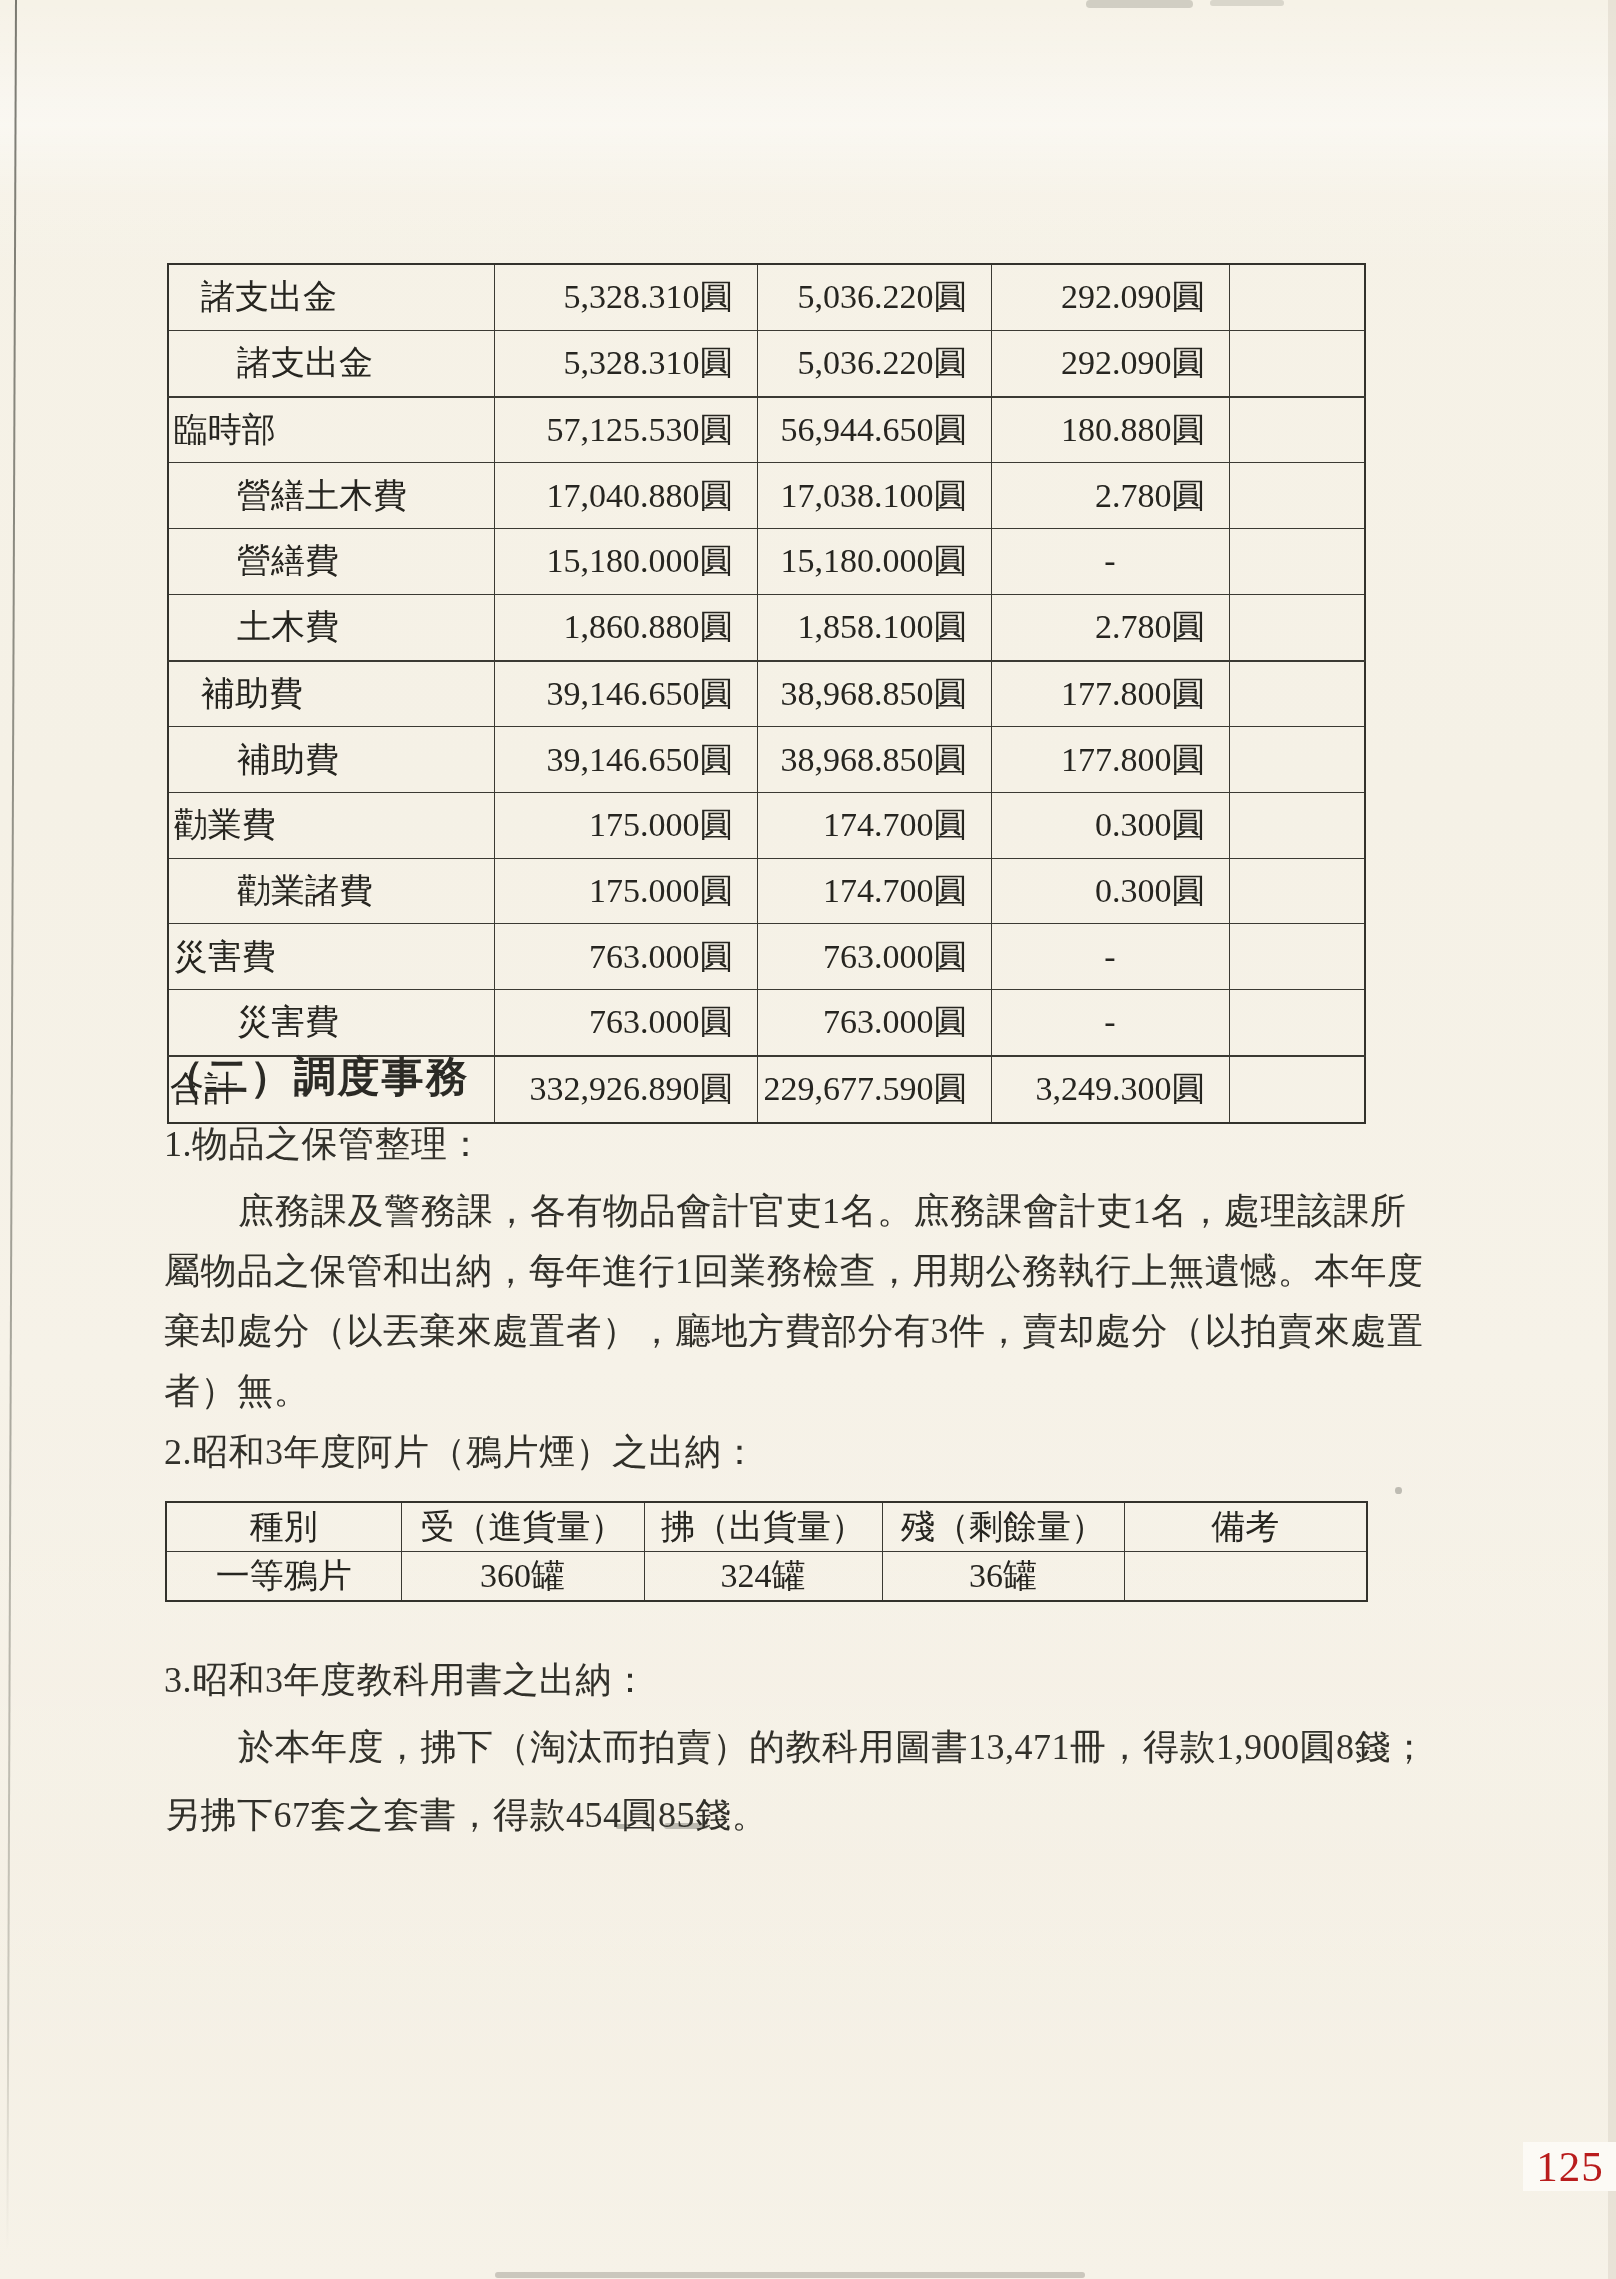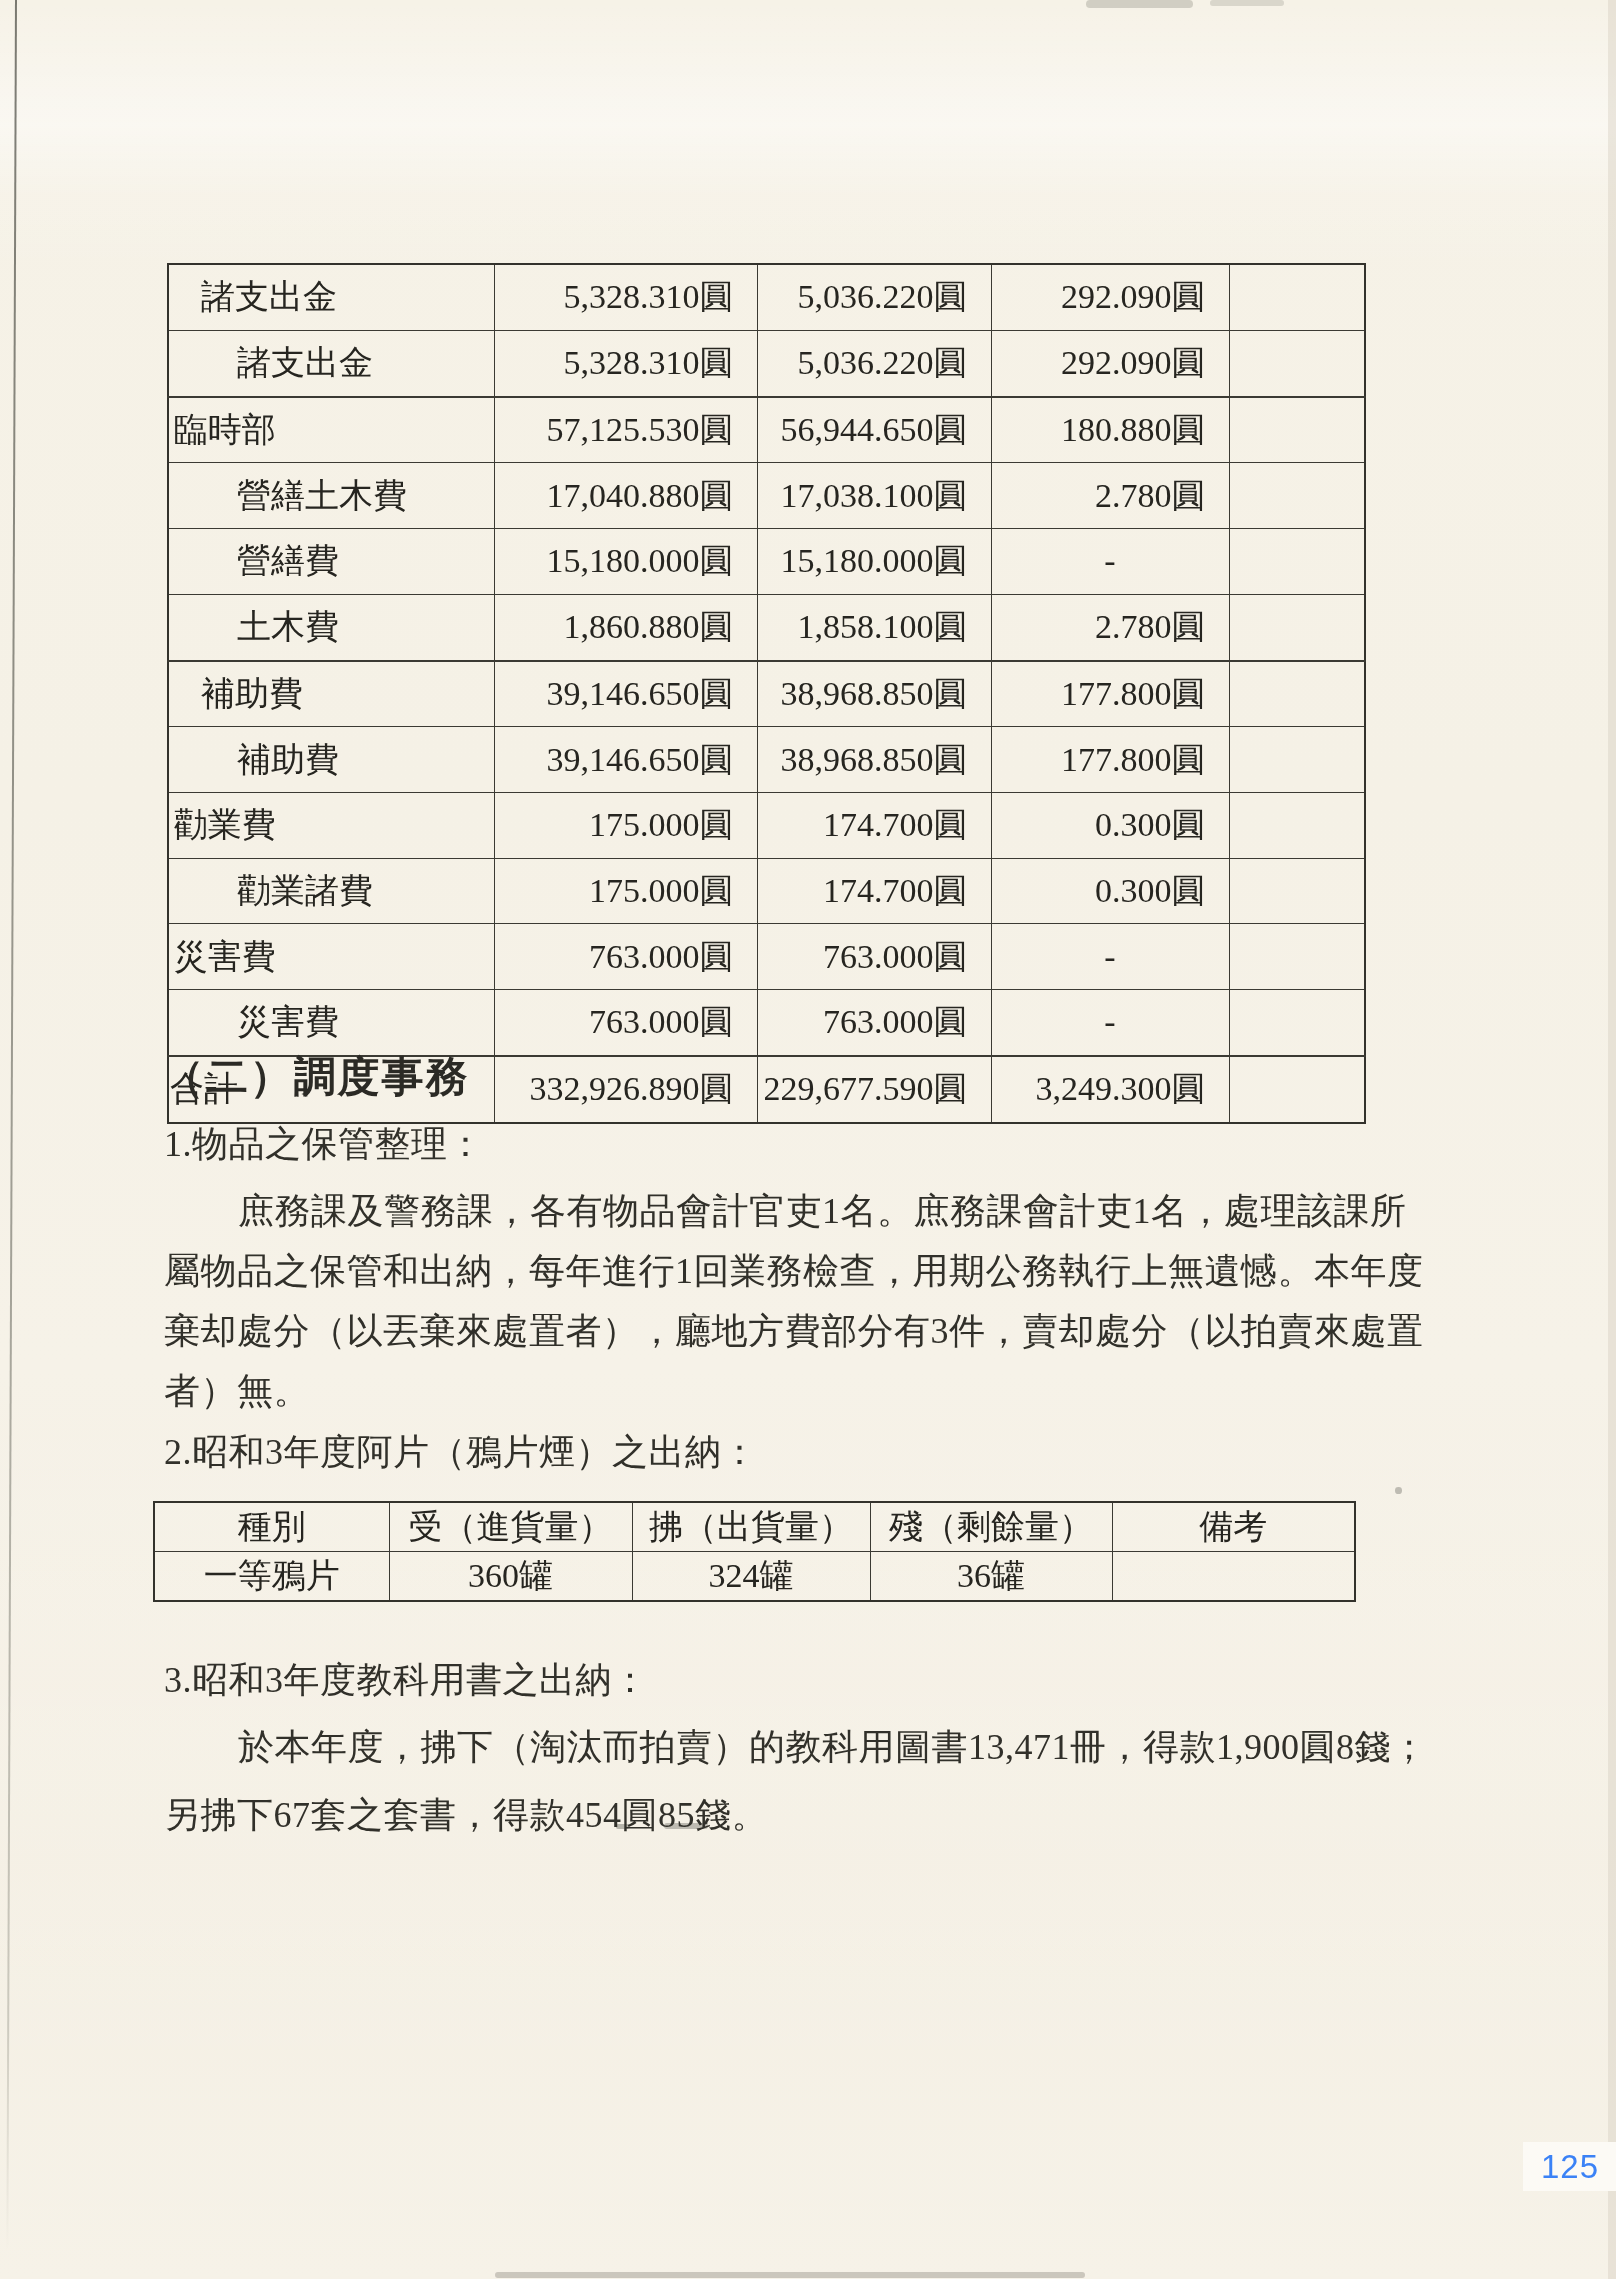--- a/index.html
+++ b/index.html
@@ -30,36 +30,36 @@
   .smudge-b{position:absolute;left:1210px;top:0;width:74px;height:5.7px;border-radius:2.9px;background:rgba(115,115,104,0.22);}
   .dot-a{position:absolute;left:1395px;top:1487px;width:6.7px;height:6.7px;border-radius:50%;background:rgba(100,100,92,0.38);}
   .mark-a{position:absolute;left:616px;top:1824px;width:13.3px;height:4.8px;border-radius:1.9px;background:rgba(108,108,100,0.45);}
   .mark-b{position:absolute;left:664px;top:1823px;width:44px;height:5.7px;border-radius:2.9px;background:rgba(108,108,100,0.40);}
   .bottom-smear{position:absolute;left:495px;top:2272px;width:590px;height:5.7px;border-radius:2.9px;background:rgba(150,147,138,0.45);}
   .right-edge{position:absolute;left:1608px;top:0;width:8.6px;height:2280px;background:rgba(205,199,183,0.35);}
   
   table{border-collapse:collapse;table-layout:fixed;position:absolute;}
   .t1{left:167px;top:263px;width:1197px;height:861px;border:2.9px solid #33322c;}
   .t1 td{border:1.9px solid #3b3a33;font-size:34px;color:#262520;vertical-align:middle;overflow:hidden;white-space:nowrap;}
-  .t2{left:153px;top:1501px;width:1199px;height:92px;border:2.9px solid #33322c;}
+  .t2{left:165px;top:1501px;width:1199px;height:92px;border:2.9px solid #33322c;}
   .t2 td{border:1.9px solid #3b3a33;font-size:34px;color:#262520;text-align:center;vertical-align:middle;white-space:nowrap;}
   .ind0{padding-left:4.8px;}
   .ind1{padding-left:32px;}
   .ind2{padding-left:68px;}
   .ctr{}
   .num{text-align:right;padding-right:23px;font-size:33px;}
   .dash{text-align:center;font-size:33px;}
   .thick td{border-top-width:2.9px;}
   
   .h2{position:absolute;left:162px;top:1049px;font-family:"Liberation Sans","DejaVu Sans",sans-serif;
       font-weight:700;font-size:42px;letter-spacing:1.9px;color:#2b2a25;white-space:nowrap;}
   .line{position:absolute;font-size:36px;line-height:44px;white-space:nowrap;color:#31302a;letter-spacing:0.5px;}
   .pagenum-box{position:absolute;left:1523px;top:2142px;width:94px;height:49px;background:#fcfaf5;
       display:flex;align-items:center;justify-content:center;}
-  .pagenum{font-family:Liberation Sans, sans-serif;font-size:33px;color:#3b82f6;letter-spacing:1px;}
+  .pagenum{font-family:Liberation Serif, serif;font-size:43px;color:#b91c1c;letter-spacing:1px;}
 </style>
 </head>
 <body>
 
 <div class="page">
 
   <div class="scan-edge"></div>
   <div class="smudge-a"></div>
   <div class="smudge-b"></div>
   <div class="dot-a"></div>

